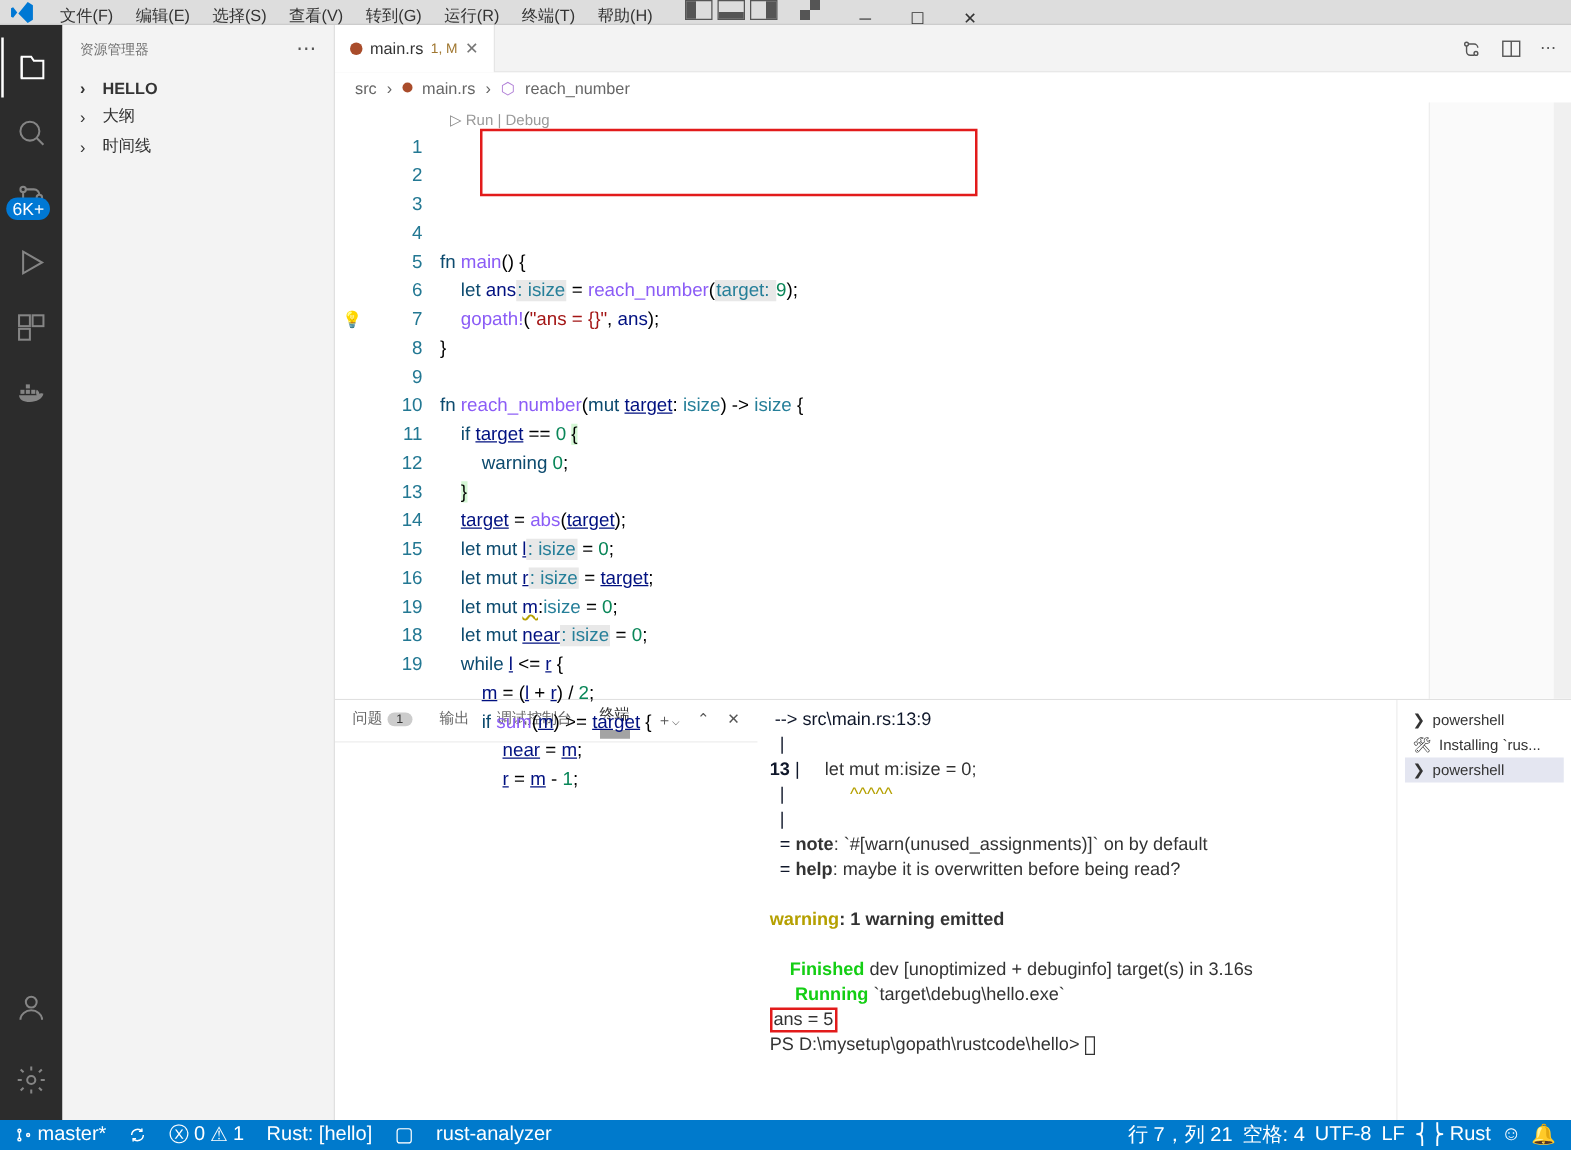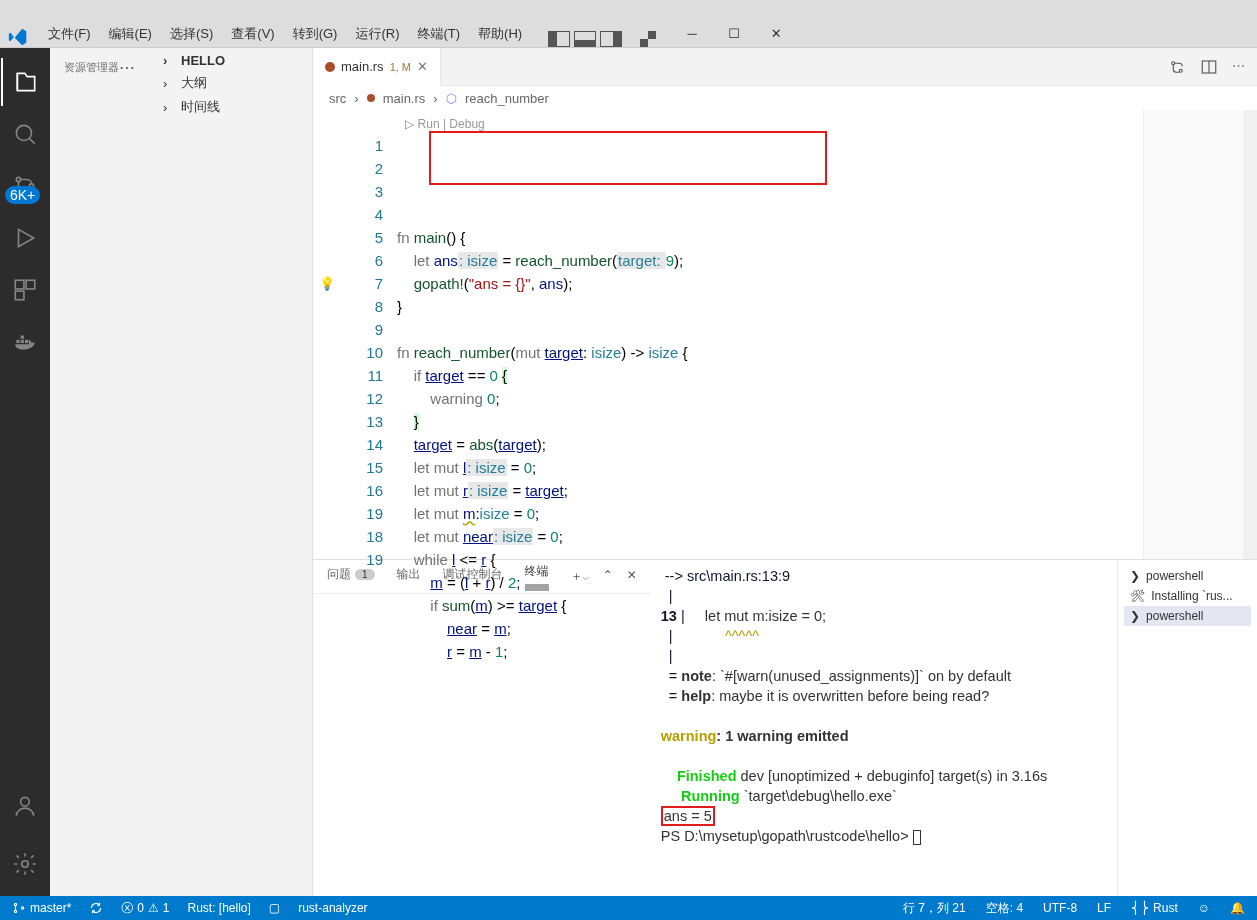--- a/index.html
+++ b/index.html
@@ -1,32 +1,32 @@
 <!DOCTYPE html>
 <html><head>
 <meta charset="utf-8">
 <style>
 *{margin:0;padding:0;box-sizing:border-box;font-family:"Segoe UI",sans-serif}
 body{width:1257px;height:920px;display:flex;flex-direction:column;background:#fff;overflow:hidden;font-size:13px;color:#333}
-.titlebar{height:48px;background:#dddddd;display:flex;align-items:flex-end;padding:0 8px;border-bottom:1px solid #ccc}
+.titlebar{height:20px;background:#dddddd;display:flex;align-items:flex-start;padding:0 8px;border-bottom:1px solid #ccc}
 .titlebar .vscode-logo{width:20px;height:20px;margin-right:12px}
 .menu{display:flex;gap:2px}
 .menu-item{padding:4px 8px;cursor:pointer;background:none}
 .title-center{flex:1;text-align:center;color:#333}
 .win-ctrls{display:flex;gap:6px;align-items:center}
 .win-btn{width:36px;height:28px;display:flex;align-items:center;justify-content:center;cursor:pointer}
 .layout-btns{display:flex;gap:4px;margin-left:18px}
 .layout-btn{width:22px;height:16px;border:1.5px solid #555}
 .main{flex:1;display:flex;min-height:0}
 .activity-bar{width:50px;background:#2c2c2c;display:flex;flex-direction:column;align-items:center;padding-top:10px;gap:4px}
 .activity-bar .ab-item{width:48px;height:48px;display:flex;align-items:center;justify-content:center;cursor:pointer;color:#858585;position:relative}
 .activity-bar .ab-item.active{color:#fff;border-left:2px solid #fff}
 .activity-bar .ab-bottom{margin-top:auto;margin-bottom:6px}
 .badge{position:absolute;bottom:6px;left:4px;background:#0078d4;color:#fff;border-radius:10px;font-size:14px;padding:1px 5px}
-.sidebar{width:263px;background:#f3f3f3;border-right:1px solid #e0e0e0;display:flex;}
+.sidebar{width:218px;background:#f3f3f3;border-right:1px solid #e0e0e0;display:flex;flex-direction:column}
 .sidebar-header{height:38px;display:flex;align-items:center;justify-content:space-between;padding:0 14px;font-size:11px;color:#6f6f6f}
 .sidebar-header .dots{font-size:16px;color:#555}
 .tree{padding:2px 6px}
 .tree-item{display:flex;align-items:center;padding:3px 8px;cursor:pointer;gap:6px;font-size:13px}
 .tree-item .chev{width:12px;display:inline-block}
 .tree-item.bold{font-weight:700}
 .editor-area{flex:1;display:flex;flex-direction:column;min-width:0}
 .tabs{height:38px;background:#f3f3f3;display:flex;align-items:center;border-bottom:1px solid #e5e5e5}
 .tab{height:38px;display:flex;align-items:center;gap:6px;padding:0 12px;background:#fff;border-right:1px solid #e5e5e5;cursor:pointer}
 .tab .dot{width:10px;height:10px;border-radius:50%;background:#a94c2b}
@@ -36,22 +36,22 @@
 .breadcrumbs{height:24px;display:flex;align-items:center;gap:8px;padding:0 16px;color:#666;background:#fff;font-size:13px}
 .editor-wrap{flex:1;display:flex;background:#fff;position:relative;min-height:0}
 .gutter{width:56px;text-align:right;padding-right:14px;color:#237893;font-family:Consolas,monospace;font-size:15px;line-height:23px;padding-top:24px;user-select:none}
 .gutter .ln{height:23px}
 .glyph{width:28px;padding-top:24px}
 .glyph .g{height:23px;display:flex;align-items:center;justify-content:center}
 .bulb{color:#ffcc00;font-size:13px}
 .code{flex:1;font-family:Consolas,monospace;font-size:15px;line-height:23px;white-space:pre;position:relative;color:#000}
 .codelens{position:absolute;top:3px;left:8px;font-size:12px;color:#999;font-family:"Segoe UI"}
 .code-inner{padding-top:24px;position:relative}
-.kw{color:#737373}
-.fn{color:#14532d}
+.kw{color:#0c4a6e}
+.fn{color:#8b5cf6}
 .ty{color:#267f99;background:#e8e8e8;padding:0 1px}
 .st{color:#a31515}
 .nm{color:#098658}
 .vr{color:#001080}
 .hl-line{position:absolute;left:0;right:0;height:23px;border:1px solid #e4e4e4;z-index:-1}
 .redbox{border:2.5px solid #e21b1b;position:absolute}
 .minimap{width:100px;background:#fafafa;border-left:1px solid #eee}
 .panel{height:337px;border-top:1px solid #e0e0e0;display:flex;background:#fff}
 .panel-tabs{height:34px;display:flex;align-items:center;padding:0 14px;gap:22px;border-bottom:1px solid #eee;font-size:12px;color:#666}
 .panel-tab{cursor:pointer;padding-bottom:4px}
@@ -60,23 +60,23 @@
 .panel-actions{margin-left:auto;display:flex;gap:14px;color:#555}
 .terminal-body{flex:1;display:flex;min-height:0}
 .terminal-text{flex:1;font-family:Consolas,monospace;font-size:14.5px;line-height:20px;white-space:pre;padding:6px 10px;overflow:hidden;color:#333}
 .term-blue{color:#0f172a}
 .term-yellow{color:#b5a000}
 .term-green{color:#14ce14;font-weight:700}
 .term-bold{font-weight:700}
 .term-sidebar{width:140px;border-left:1px solid #eee;padding:6px;font-size:12px}
 .ts-item{display:flex;align-items:center;gap:6px;padding:3px 6px;cursor:pointer}
 .ts-item.active{background:#e4e6f1}
-.statusbar{height:24px;background:#007acc;color:#fff;display:flex;align-items:center;font-size:12px;padding:0 8px;gap:10px}
+.statusbar{height:24px;background:#007acc;color:#fff;display:flex;align-items:center;font-size:16px;padding:0 8px;gap:10px}
 .statusbar .sb-item{display:flex;align-items:center;gap:4px;cursor:pointer;padding:0 4px}
-.statusbar .sb-right{margin-left:auto;display:flex;gap:12px}
+.statusbar .sb-right{margin-left:auto;display:flex;}
 .scrollbar-v{width:14px;background:#f0f0f0}
 svg{display:block}
 .cursor-box{display:inline-block;width:8px;height:15px;border:1px solid #333;vertical-align:middle}
 </style>
 </head>
 <body>
 
 <div class="titlebar">
   <span>
     <svg class="vscode-logo" viewBox="0 0 24 24">

